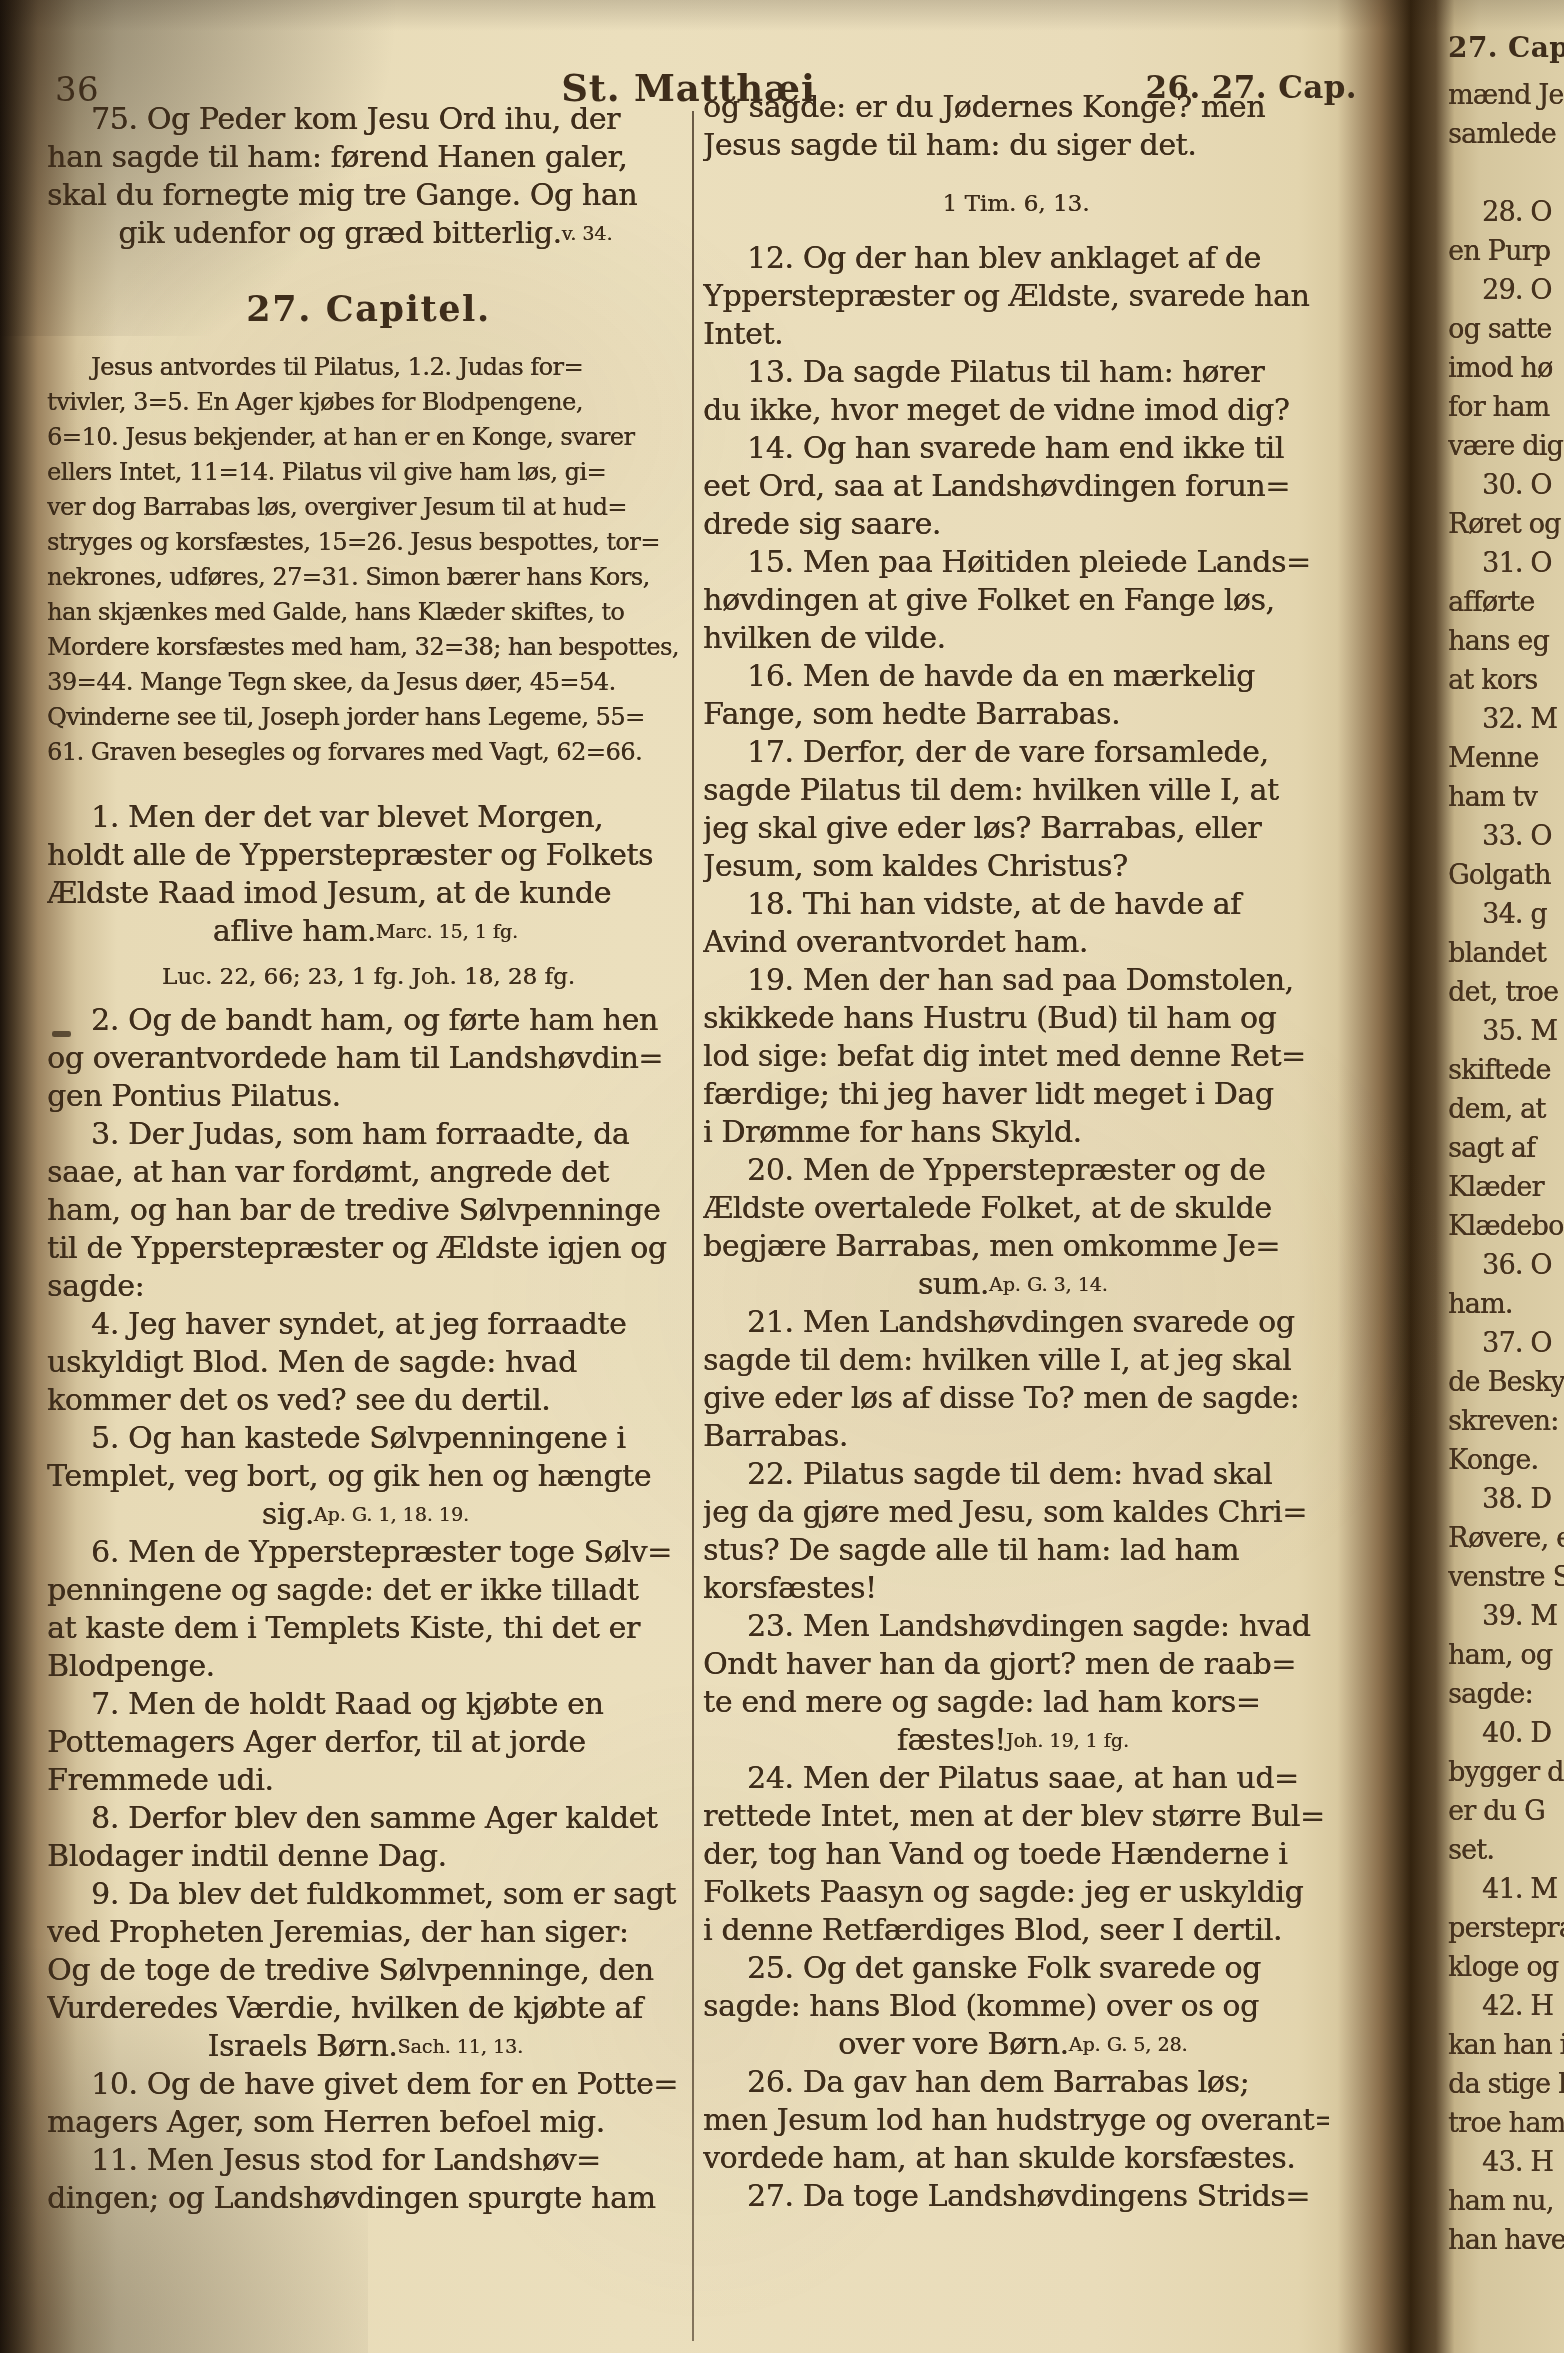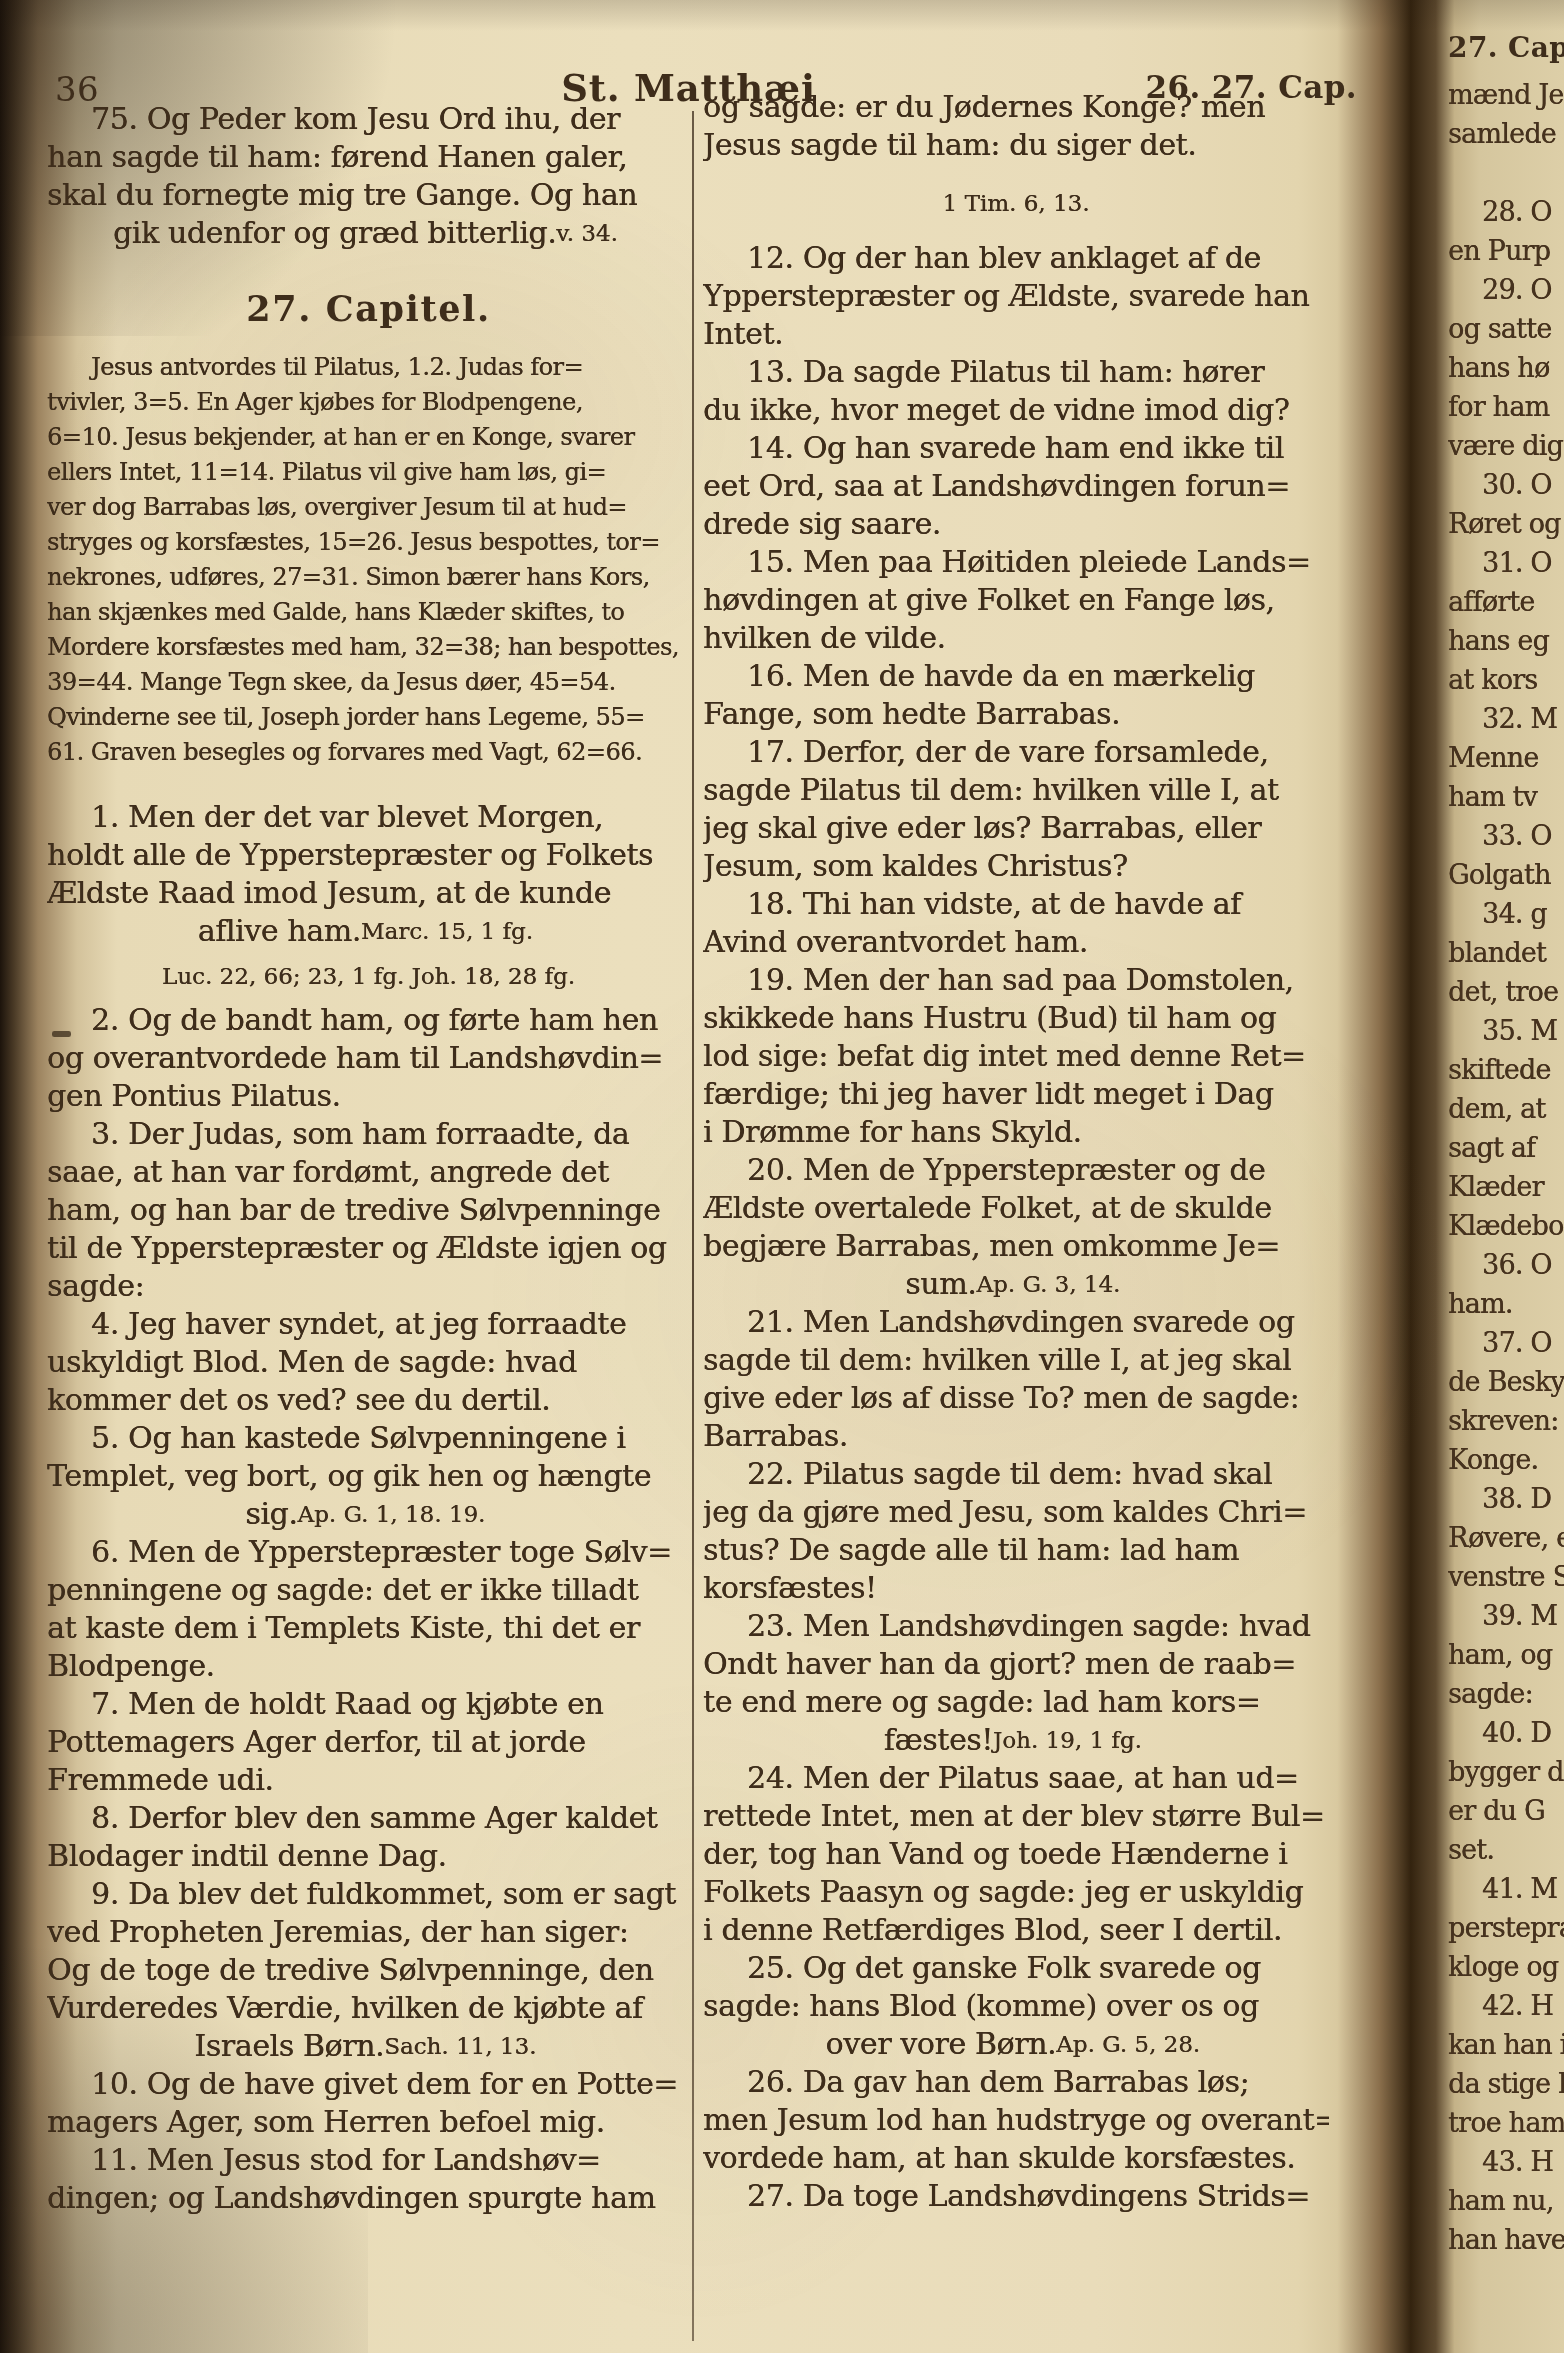--- a/index.html
+++ b/index.html
@@ -47,21 +47,21 @@
       text-shadow:0.3px 0 0 currentColor;}
   .ind{padding-left:44px;}
   .sum{font-size:24px;height:35px;line-height:35px;letter-spacing:-0.5px;}
   .head{font-size:35px;height:45px;line-height:45px;text-align:center;
         margin:34px 0 19px 0;letter-spacing:1.6px;font-weight:bold;text-shadow:none;}
   .refc{font-size:23px;height:31px;line-height:31px;text-align:center;
         margin:11px 0 9.4px 0;letter-spacing:0;}
   .sp{margin:23.5px 0 20.3px 0;}
   .mt{margin-top:28px;}
   .refline{display:flex;justify-content:center;padding-right:6.3px;}
-  .ref{font-size:23px;letter-spacing:0;}
+  .ref{font-size:19px;letter-spacing:0;}
   .gapline{height:39px;}
 
   #next-page-column .ln{font-size:27px;height:39px;line-height:39px;letter-spacing:-0.8px;}
   #next-page-column .ind{padding-left:34px;}
 </style>
 </head>
 <body>
 
 <div class="shade" id="shade-top"></div>
 <div class="shade" id="shade-tl"></div>
@@ -210,21 +210,21 @@
     <div class="ln ind">27. Da toge Landshøvdingens Strids=</div>
   </div>
 <div class="col" id="next-page-column">
     <div class="ln ">mænd Je</div>
     <div class="ln ">samlede</div>
     <div class="ln gapline"></div>
     <div class="ln ind">28. O</div>
     <div class="ln ">en Purp</div>
     <div class="ln ind">29. O</div>
     <div class="ln ">og satte</div>
-    <div class="ln ">hans hø</div>
+    <div class="ln ">imod hø</div>
     <div class="ln ">for ham</div>
     <div class="ln ">være dig</div>
     <div class="ln ind">30. O</div>
     <div class="ln ">Røret og</div>
     <div class="ln ind">31. O</div>
     <div class="ln ">afførte</div>
     <div class="ln ">hans eg</div>
     <div class="ln ">at kors</div>
     <div class="ln ind">32. M</div>
     <div class="ln ">Menne</div>

